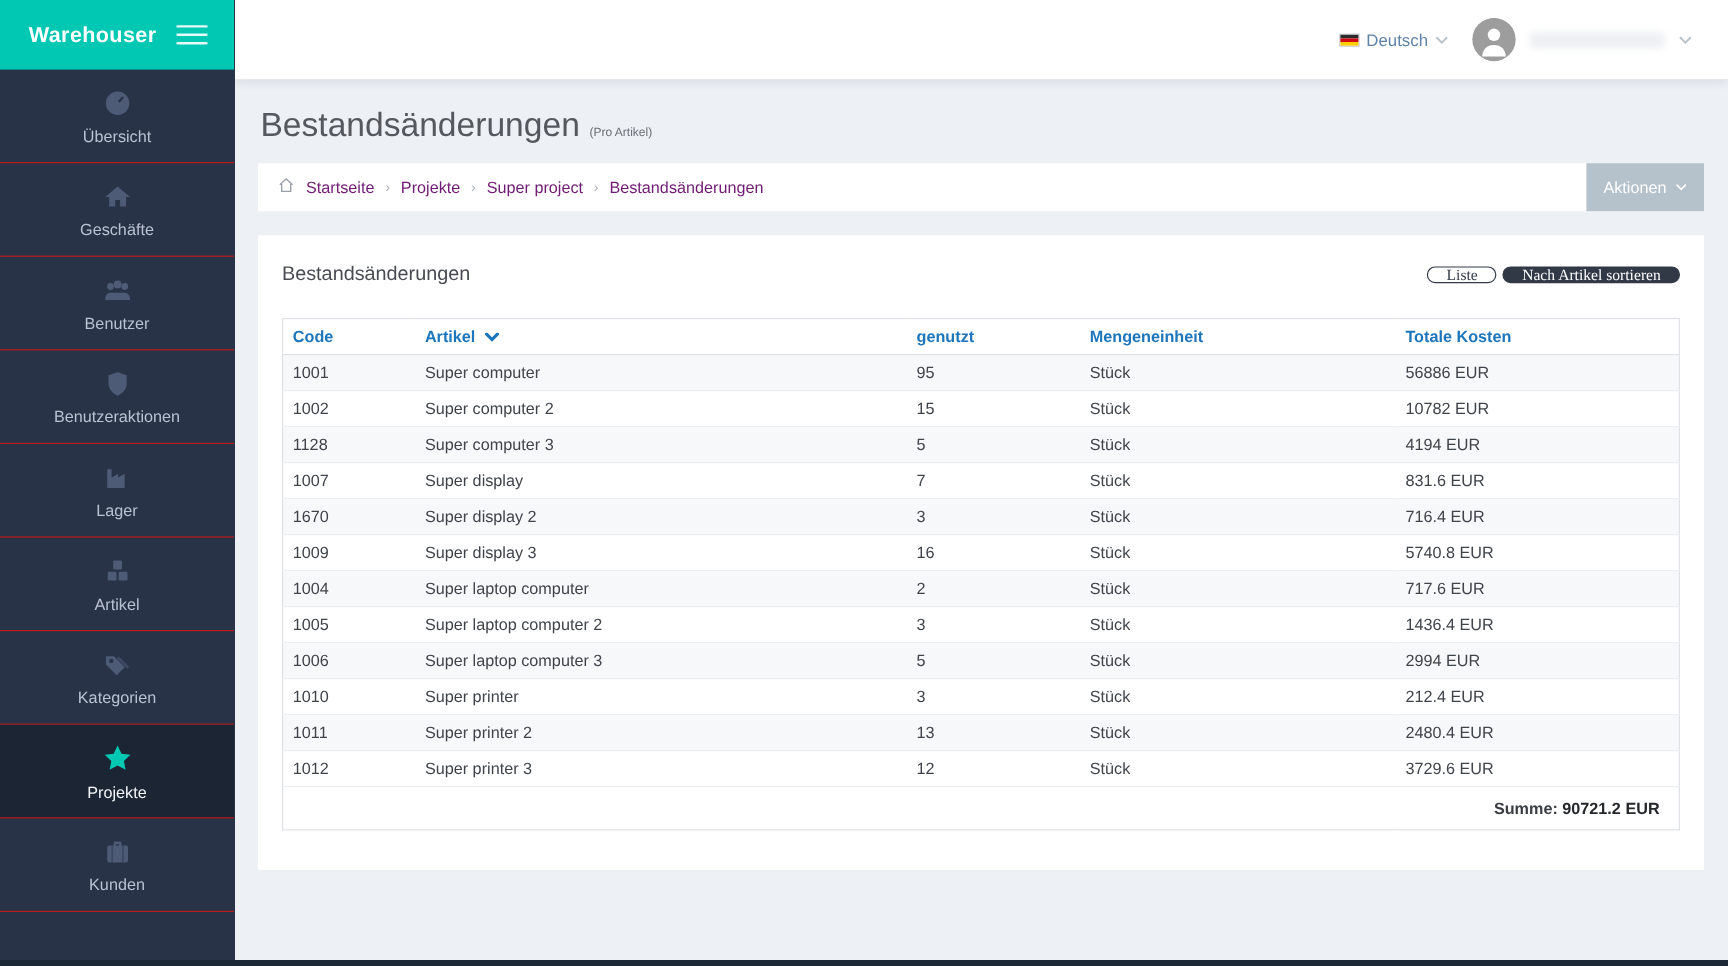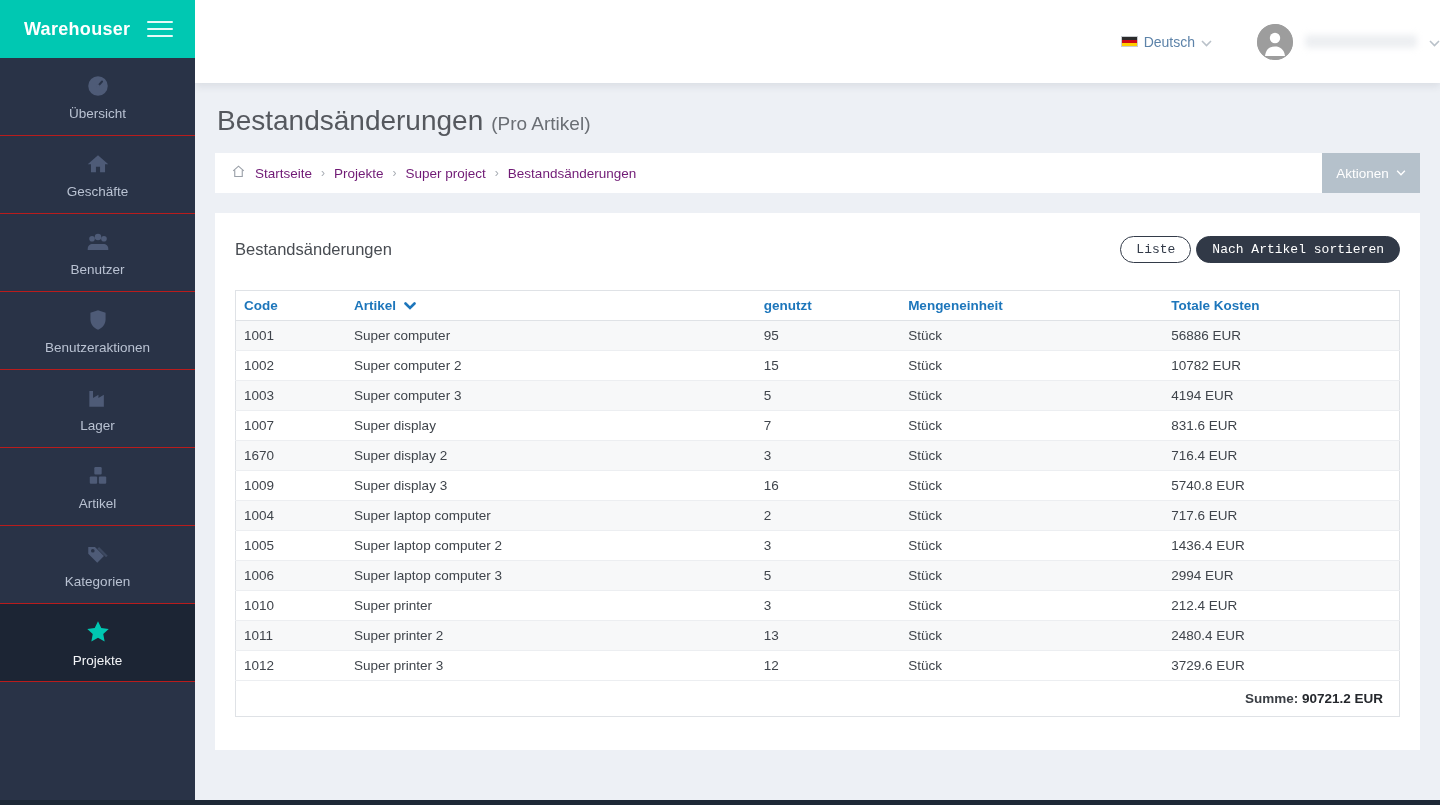--- a/index.html
+++ b/index.html
@@ -17,60 +17,60 @@
     margin:5px 0; border-radius:1px; }
   .nav-item { height:78px; display:flex; flex-direction:column; align-items:center;
     justify-content:center; border-bottom:1px solid #b91c1c; cursor:pointer; }
   .nav-item .nav-label { margin-top:7px; font-size:13.5px; color:#b9c2d2; }
   .nav-item svg { display:block; }
   .nav-item.active { background:#1c2534; }
   .nav-item.active .nav-label { color:#f4f6f9; }
 
   
   .main-wrap { margin-left:195px; width:1245px; }
-  .topbar { height:83px; background:#fff; display:flex; align-items:center;
-    justify-content:flex-end; gap:45px;
+  .topbar { height:66px; background:#fff; display:flex; align-items:center;
+    justify-content:flex-end; padding-right:30px; gap:20px;
     box-shadow:0 3px 8px rgba(40,52,70,.10); position:relative; z-index:4; }
   .lang-switch { display:flex; align-items:center; gap:6px; cursor:pointer; }
   .flag { width:17px; height:11px; border:1px solid #c9ccd1; display:flex;
     flex-direction:column; }
   .flag i { flex:1; display:block; }
   .flag .f1{background:#2b2b2b;} .flag .f2{background:#d00814;} .flag .f3{background:#ffce00;}
   .lang-label { font-size:14px; color:#5d83a9; }
   .chev { color:#b9c1c9; }
   .user-menu { display:flex; align-items:center; gap:12px; cursor:pointer; }
   .avatar { width:36px; height:36px; border-radius:50%; background:#9d9d9d;
     display:flex; align-items:center; justify-content:center; overflow:hidden; }
   .user-name-blur { width:112px; height:13px; border-radius:3px;
     background:#edeff2; filter:blur(3px); }
 
   
   .content { padding:0 20px; }
   .page-head { margin:22px 2px 16px; display:flex; align-items:baseline; gap:8px; }
   .page-title { font-size:28px; font-weight:300; color:#55585e; }
-  .page-sub { font-size:19px; color:#6a6e74; }
+  .page-sub { font-size:10px; color:#6a6e74; }
 
   .breadcrumb-bar { background:#fff; height:40px; display:flex; align-items:center;
     justify-content:space-between; }
   .crumbs { display:flex; align-items:center; gap:9px; padding-left:16px;
     font-size:13.5px; color:#8b9199; }
   .crumb { color:#701a75; }
   .crumb-sep { color:#a9aeb5; font-size:12px; }
   .actions-btn { height:40px; width:98px; background:#b5c1cb; color:#fff;
     border:none; font-size:13.5px; display:flex; align-items:center;
     justify-content:center; gap:7px; cursor:pointer; font-family:inherit; }
 
   
   .card { background:#fff; margin-top:20px; padding-bottom:33px; }
   .card-head { display:flex; align-items:center; justify-content:space-between;
     padding:23px 20px 27px; }
   .card-title { font-size:16.5px; font-weight:400; color:#484c52; }
   .pill-group { display:flex; gap:5px; }
-  .pill { border-radius:14px; height:27px; padding:0 15px; font-size:13px;
-    display:flex; align-items:center; cursor:pointer; font-family:Liberation Mono, monospace; }
+  .pill { border-radius:14px; height:14px; padding:0 15px; font-size:13px;
+    display:flex; align-items:center; cursor:pointer; font-family:Liberation Serif, serif; }
   .pill.outline { background:#fff; border:1px solid #333b49; color:#333b49; }
   .pill.solid { background:#313947; border:1px solid #313947; color:#fff; }
 
   
   table { width:calc(100% - 40px); margin:0 20px; border-collapse:collapse;
     border:1px solid #dfe2e6; font-size:13.5px; }
   thead th { text-align:left; color:#1d76bb; font-weight:bold; padding:7px 8px;
     border-bottom:1px solid #dfe2e6; cursor:pointer; white-space:nowrap; }
   thead th .sort-ic { margin-left:4px; vertical-align:middle; }
   tbody td { padding:7px 8px; color:#3f444b; border-bottom:1px solid #eceef1;
@@ -162,20 +162,30 @@
       </span>
       <span class="nav-label">Kategorien</span>
     </div>
     <div class="nav-item active">
       <span>
         <svg width="28" height="28" viewBox="0 0 24 24" fill="#00c8b2">
             <path d="M12 2.8l2.8 5.8 6.4.8-4.7 4.4 1.2 6.3L12 17l-5.7 3.1 1.2-6.3-4.7-4.4 6.4-.8z"></path>
           </svg>
       </span>
       <span class="nav-label">Projekte</span>
+    </div>
+    <div class="nav-item">
+      <span>
+        <svg width="26" height="26" viewBox="0 0 24 24" fill="#4e5b77">
+            <path d="M9 7V5.2C9 4.5 9.5 4 10.2 4h3.6c.7 0 1.2.5 1.2 1.2V7h3.5c.8 0 1.5.7 1.5 1.5v10c0 .8-.7 1.5-1.5 1.5h-13C4.7 20 4 19.3 4 18.5v-10C4 7.7 4.7 7 5.5 7zm1.8 0h2.4V5.8h-2.4z"></path>
+            <rect x="7.2" y="7" width="1.3" height="13" fill="#293347" opacity=".45"></rect>
+            <rect x="15.5" y="7" width="1.3" height="13" fill="#293347" opacity=".45"></rect>
+          </svg>
+      </span>
+      <span class="nav-label">Kunden</span>
     </div>
   </nav>
 </aside>
 
 <div class="main-wrap">
   <header class="topbar">
     <div class="lang-switch">
       <span class="flag">
           <i class="f1"></i>
           <i class="f2"></i>
@@ -274,21 +284,21 @@
     <td>56886 EUR</td>
   </tr>
             <tr>
     <td>1002</td>
     <td>Super computer 2</td>
     <td>15</td>
     <td>Stück</td>
     <td>10782 EUR</td>
   </tr>
             <tr class="striped">
-    <td>1003</td>
+    <td>1128</td>
     <td>Super computer 3</td>
     <td>5</td>
     <td>Stück</td>
     <td>4194 EUR</td>
   </tr>
             <tr>
     <td>1007</td>
     <td>Super display</td>
     <td>7</td>
     <td>Stück</td>

